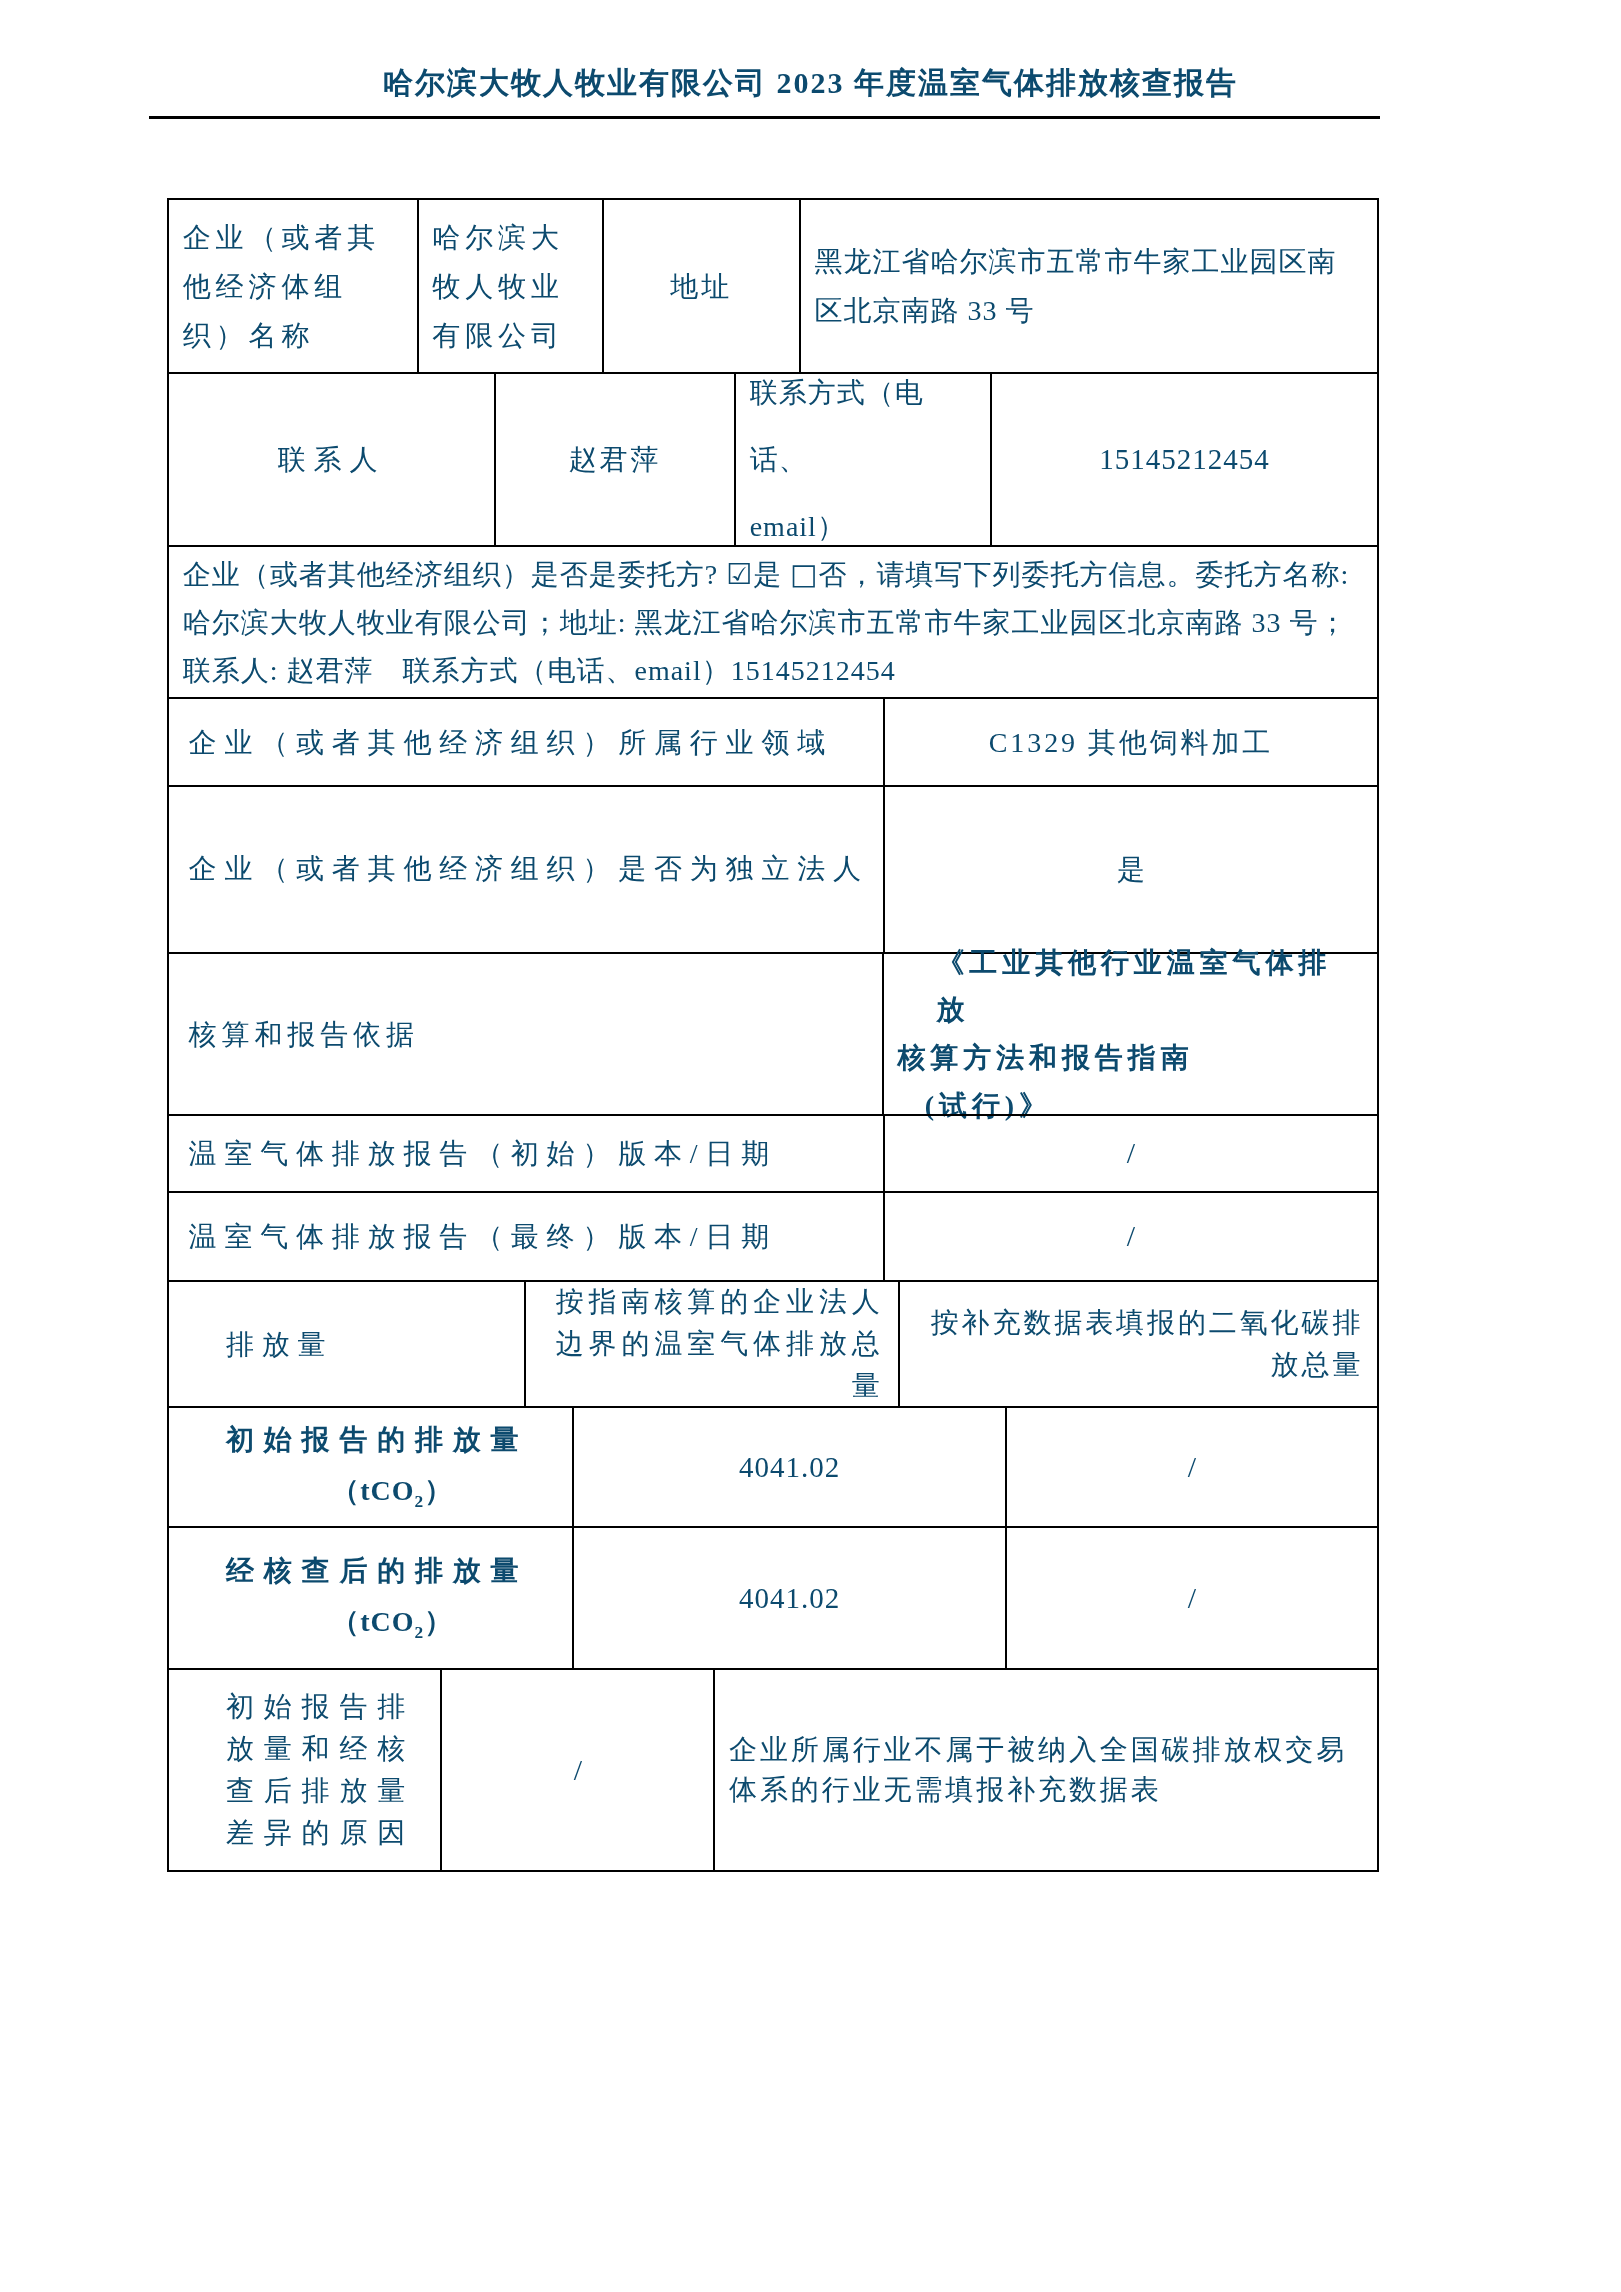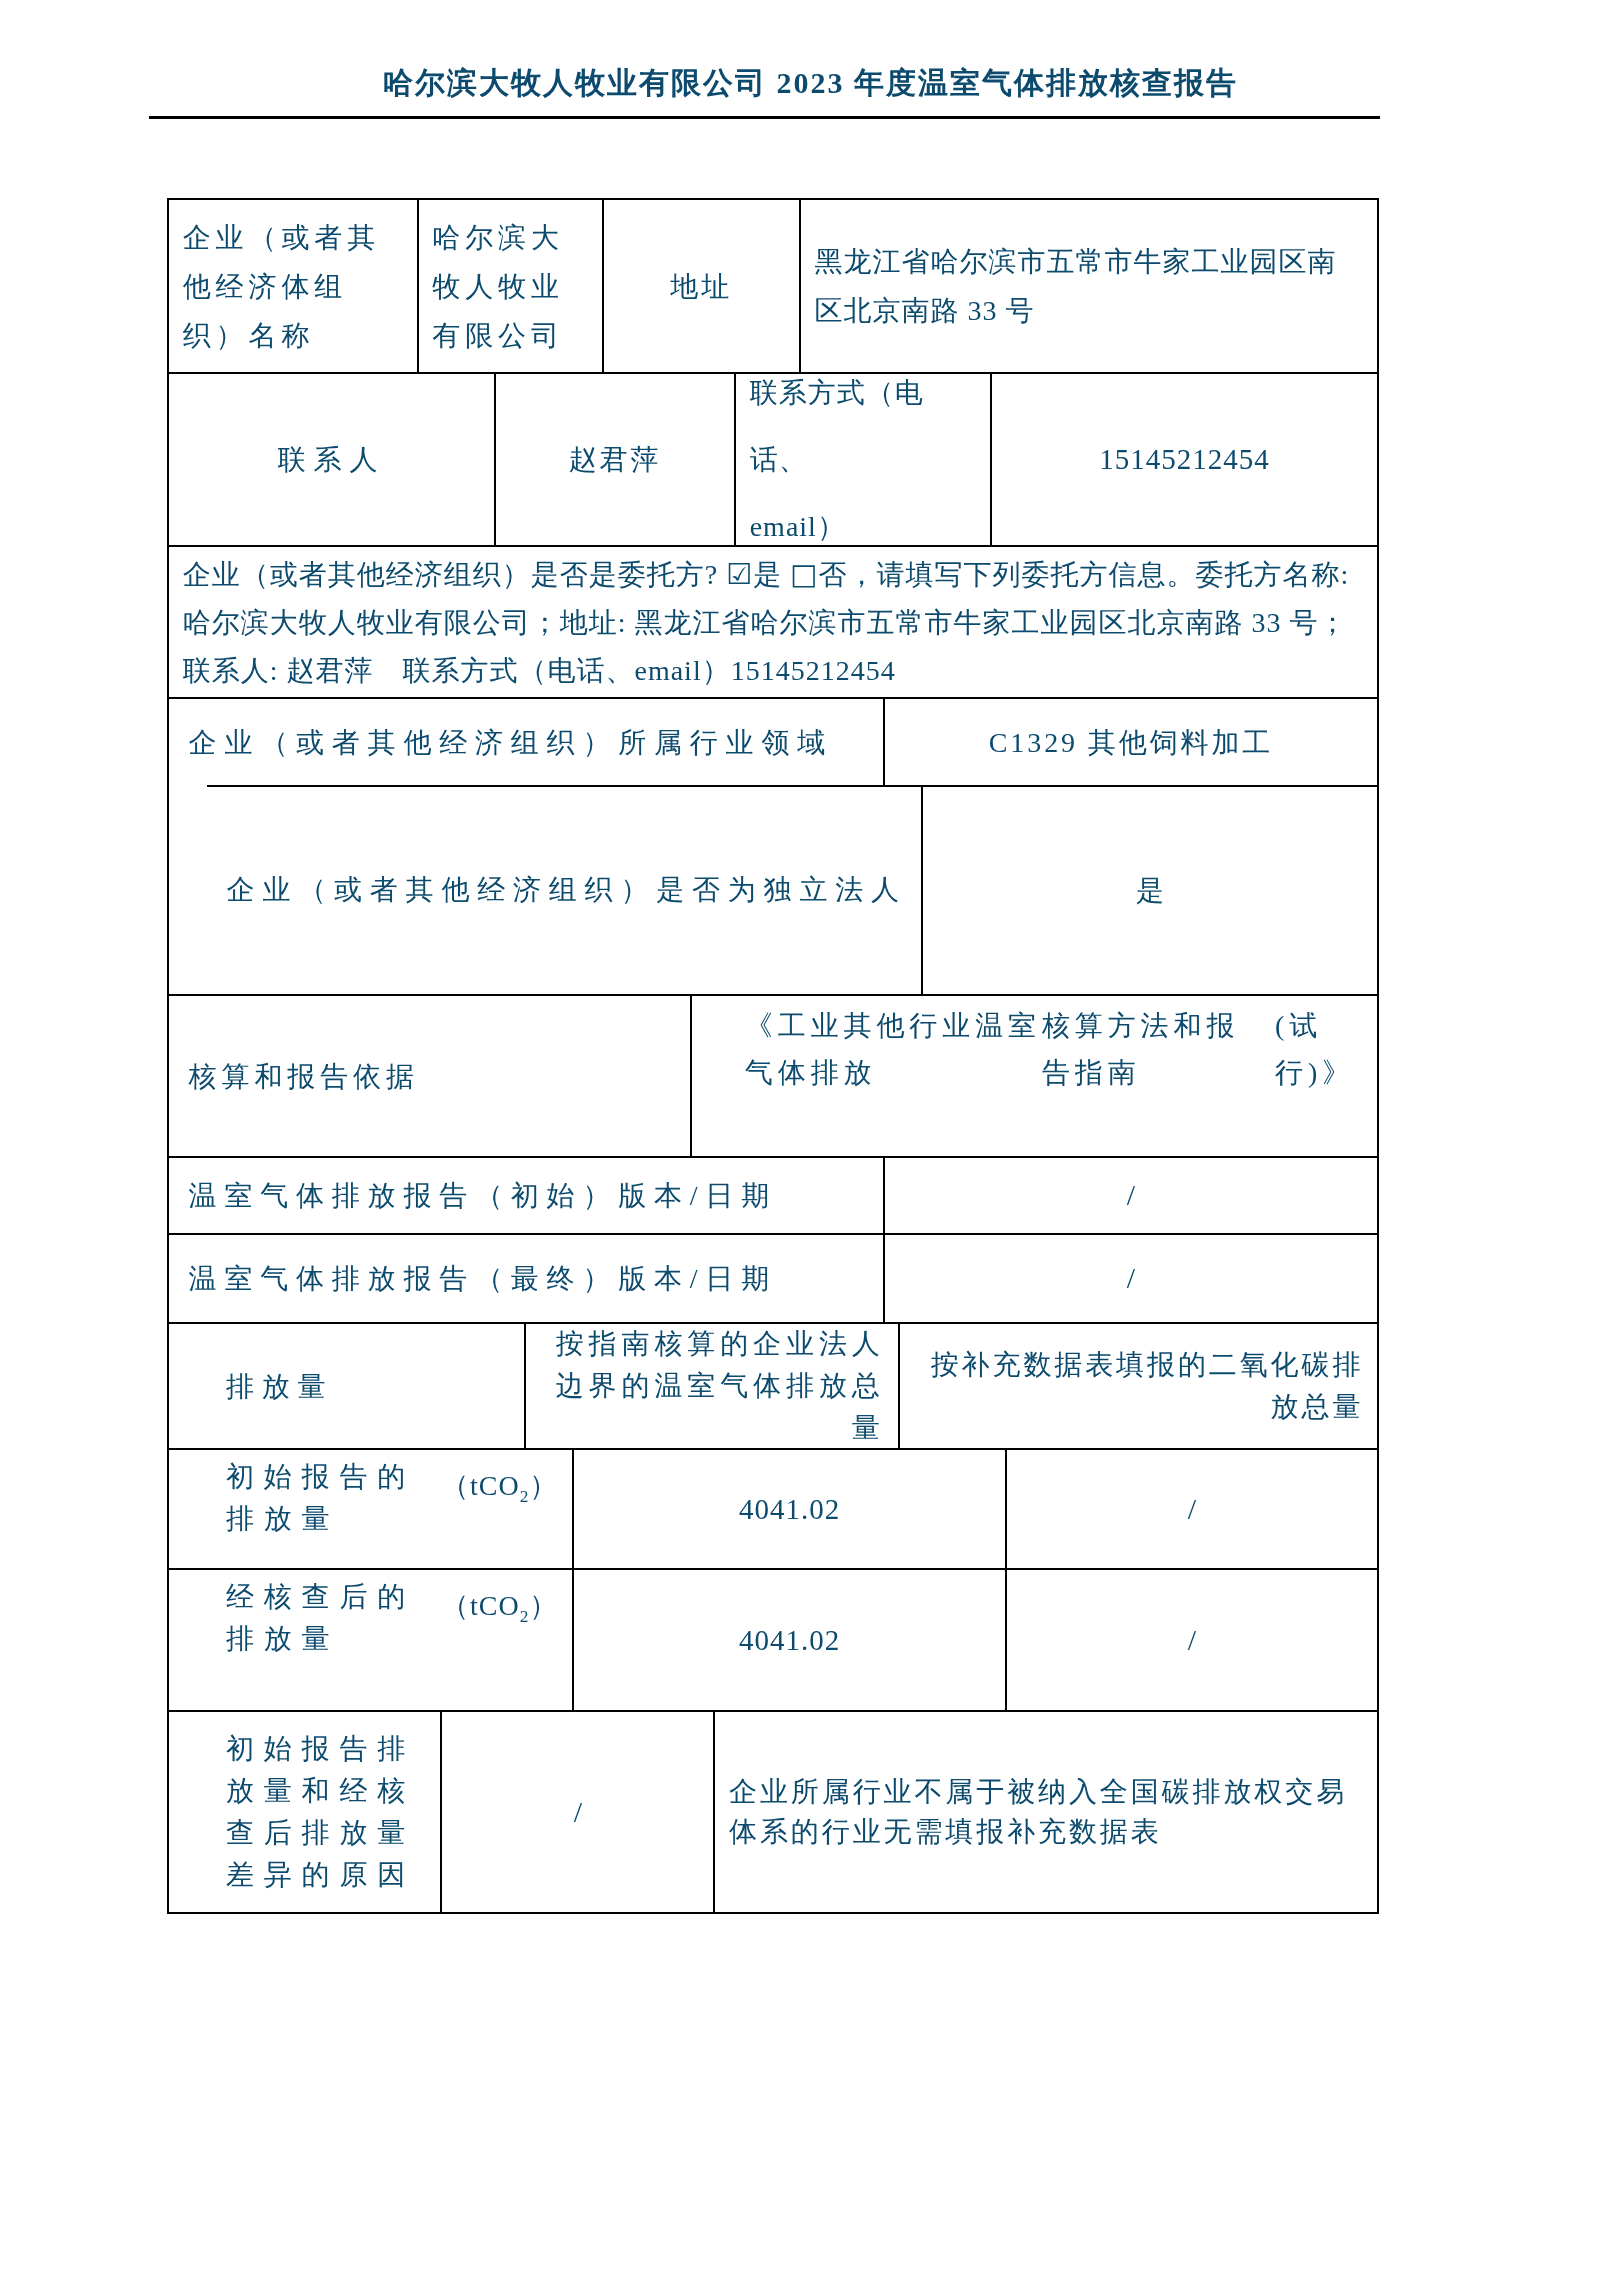--- a/index.html
+++ b/index.html
@@ -34,30 +34,30 @@
   .cell{
     box-sizing:border-box;
     display:flex;align-items:center;
     padding:5.9px 13.7px;
     line-height:1.75;
     min-width:0;
   }
   .cell + .cell{border-left:2px solid #000;}
   .grow{flex:1 1 auto;}
   .center{justify-content:center;text-align:right;}
-  .colstack{flex-direction:row;justify-content:center;align-items:stretch;}
+  .colstack{flex-direction:column;justify-content:center;align-items:stretch;font-weight:bold;}
   .w332{flex:0 1 325px;width:325px;}
   .w245{flex:0 1 240px;width:240px;}
   .w261{flex:0 1 256px;width:256px;}
   .w728{flex:0 1 714px;width:714px;}
   .w411{flex:0 1 403px;width:403px;}
   .w442{flex:0 1 433px;width:433px;}
   
   .hr1{height:172px;} .hr2{height:173px;} .hr3{height:152px;}
-  .hr4{height:88px;} .hr5{height:209px;margin-left:38px;} .hr6{height:162px;}
+  .hr4{height:88px;} .hr5{height:167px;} .hr6{height:162px;}
   .hr7{height:77px;}  .hr8{height:89px;}  .hr9{height:126px;}
   .hr10{height:120px;}.hr11{height:142px;}.hr12{height:202px;}
   
   .ls1{letter-spacing:1px;} .ls3{letter-spacing:2.9px;} .ls5{letter-spacing:4.9px;}
   .ls8{letter-spacing:7.8px;} .ls10{letter-spacing:9.8px;}
   .lh17{line-height:1.7;} .lh15{line-height:1.5;} .lh142{line-height:1.42;}
   .lh24{line-height:2.4;} .lh26{line-height:2.6;}
   .pl90{padding-left:57px;}
   .pl20{padding-left:19.6px;}
   .para{display:block;width:100%;}

